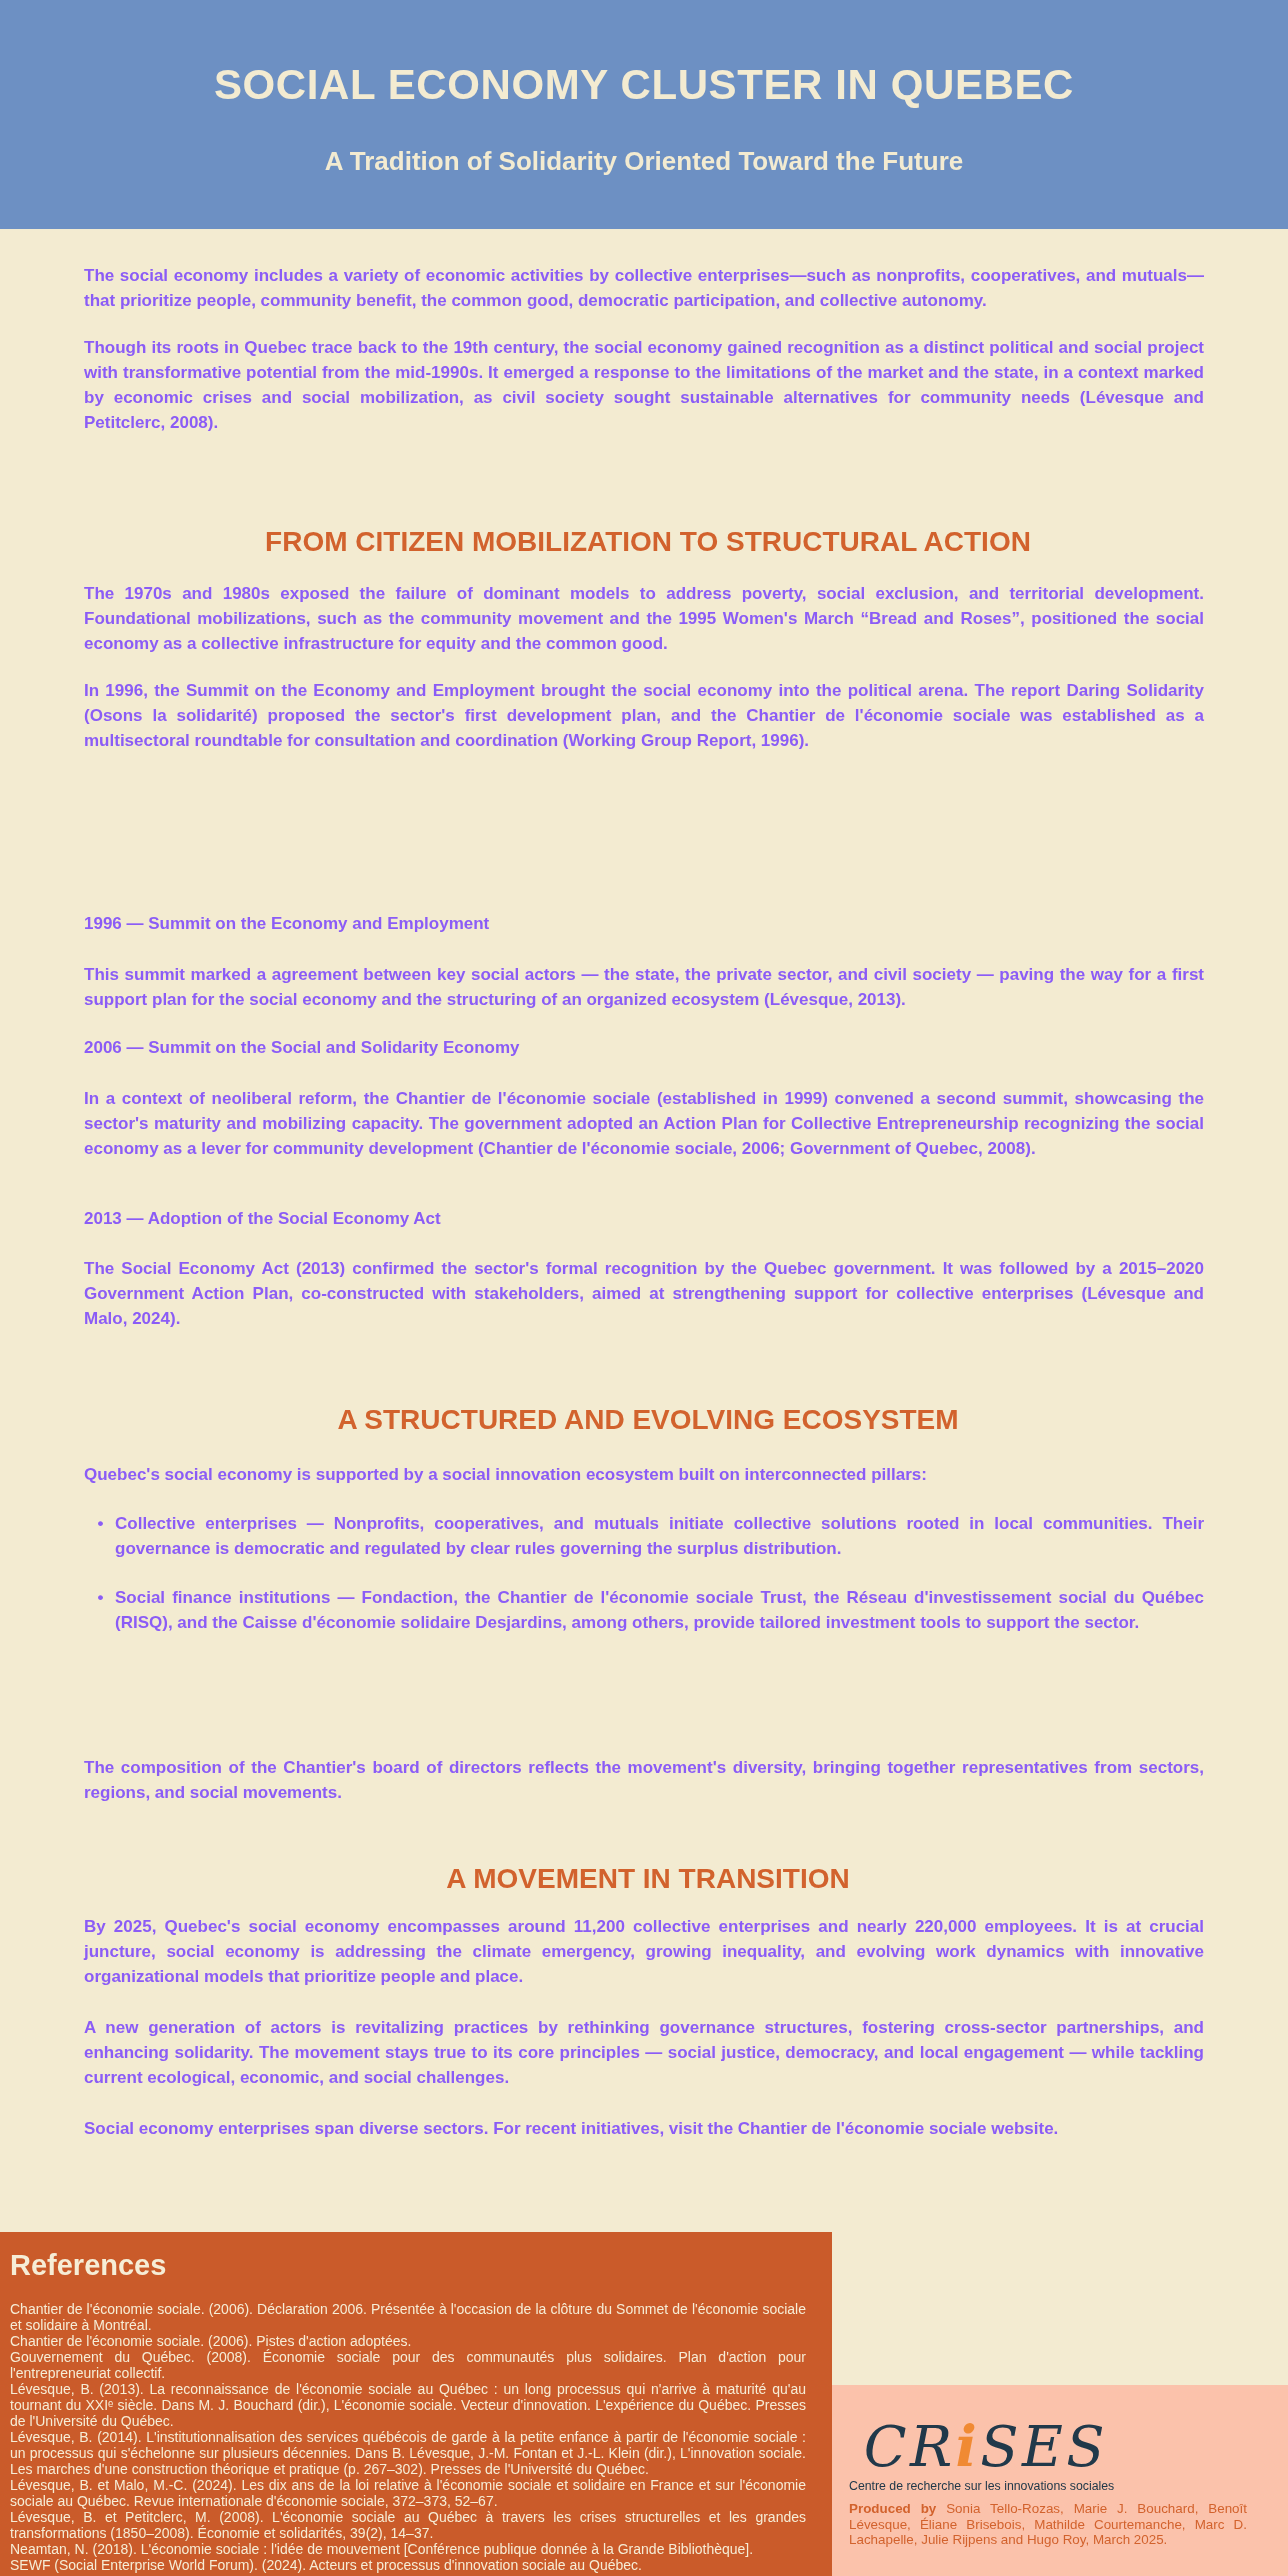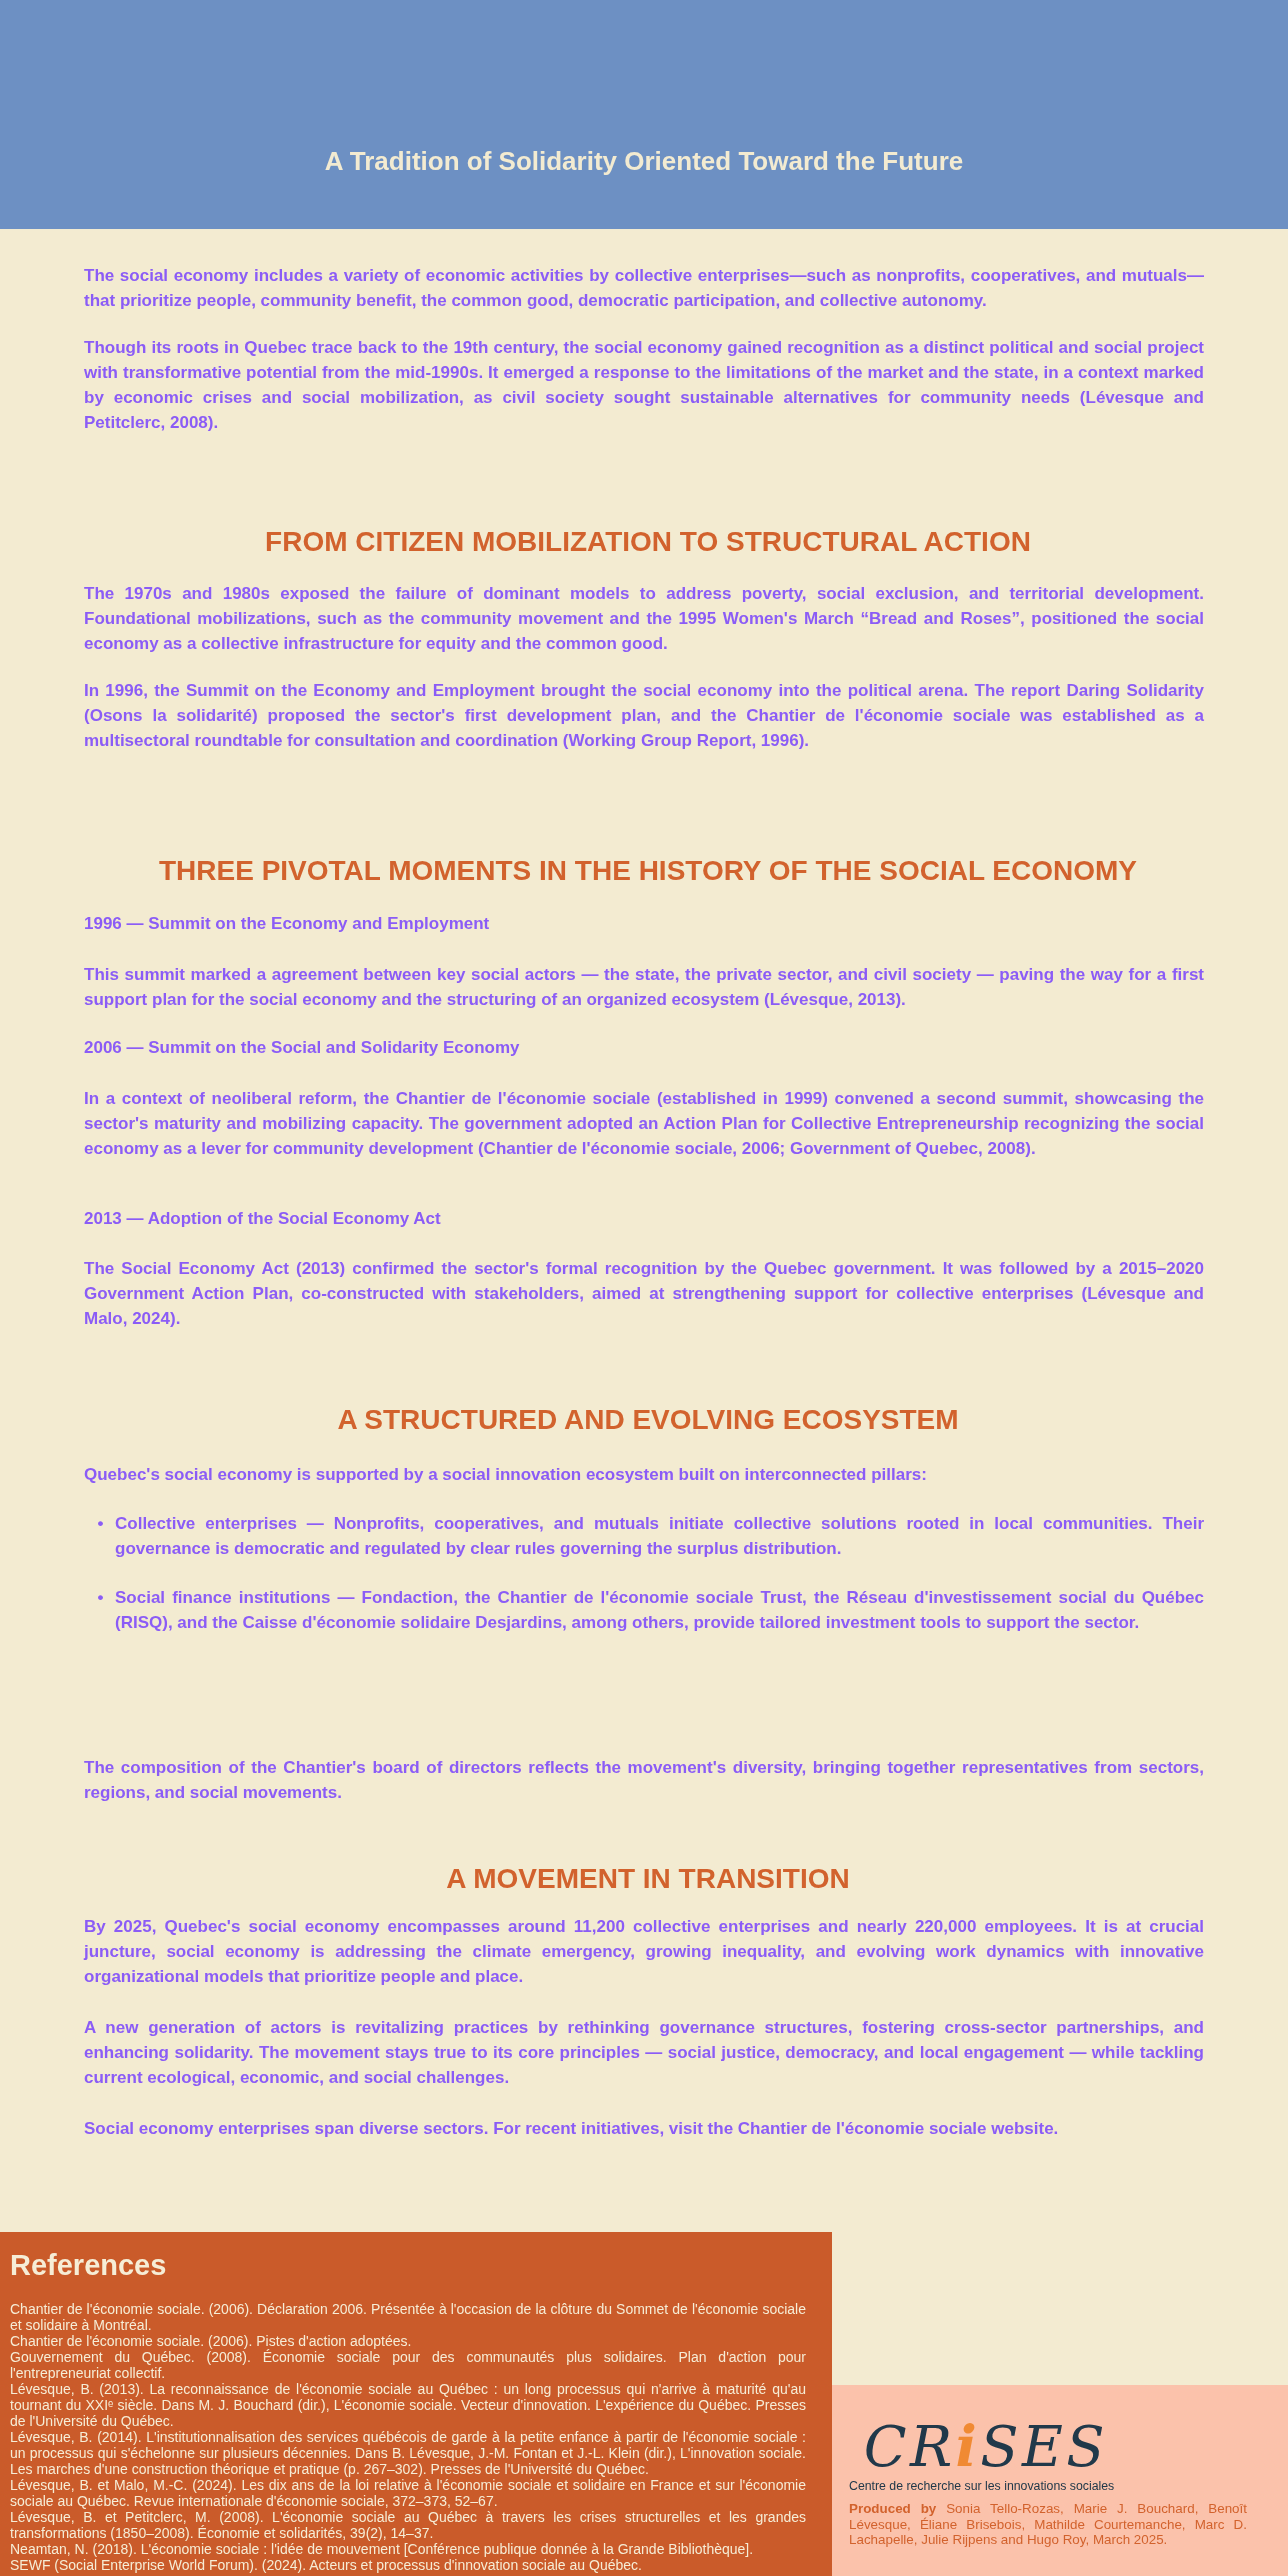--- a/index.html
+++ b/index.html
@@ -62,31 +62,31 @@
     font-size:13.4px; line-height:15.7px; color:#d2622d; text-align:justify;
   }
   .credits .credits-label { font-weight:bold; }
 </style>
 </head>
 <body>
 
 <div class="page">
 
   <div class="header">
+    <h1 class="title">SOCIAL ECONOMY CLUSTER IN QUEBEC</h1>
     <h2 class="subtitle">A Tradition of Solidarity Oriented Toward the Future</h2>
   </div>
 
   <p class="block" style="top:263px">The social economy includes a variety of economic activities by collective enterprises—such as nonprofits, cooperatives, and mutuals—that prioritize people, community benefit, the common good, democratic participation, and collective autonomy.</p>
   <p class="block" style="top:335px">Though its roots in Quebec trace back to the 19th century, the social economy gained recognition as a distinct political and social project with transformative potential from the mid-1990s. It emerged a response to the limitations of the market and the state, in a context marked by economic crises and social mobilization, as civil society sought sustainable alternatives for community needs (Lévesque and Petitclerc, 2008).</p>
 
   <h3 class="heading" style="top:522px">FROM CITIZEN MOBILIZATION TO STRUCTURAL ACTION</h3>
   <p class="block" style="top:581px">The 1970s and 1980s exposed the failure of dominant models to address poverty, social exclusion, and territorial development. Foundational mobilizations, such as the community movement and the 1995 Women's March “Bread and Roses”, positioned the social economy as a collective infrastructure for equity and the common good.</p>
   <p class="block" style="top:678px">In 1996,  the Summit on the Economy and Employment brought the social economy into the political arena. The report Daring Solidarity (Osons la solidarité) proposed the sector's first development plan, and the Chantier de l'économie sociale was established as a multisectoral roundtable for consultation and coordination (Working Group Report, 1996).</p>
 
-  <h3 class="heading" style="top:851px">THREE PIVOTAL MOMENTS IN THE HISTORY OF THE SOCIAL ECONOMY</h3>
   <p class="block subhead" style="top:911px">1996 — Summit on the Economy and Employment</p>
   <p class="block" style="top:962px">This summit marked a agreement between key social actors — the state, the private sector, and civil society — paving the way for a first support plan for the social economy and the structuring of an organized ecosystem (Lévesque, 2013).</p>
   <p class="block subhead" style="top:1035px">2006 — Summit on the Social and Solidarity Economy</p>
   <p class="block" style="top:1086px">In a context of neoliberal reform, the Chantier de l'économie sociale (established in 1999) convened a second summit, showcasing the sector's maturity and mobilizing capacity. The government adopted an Action Plan for Collective Entrepreneurship recognizing the social economy as a lever for community development (Chantier de l'économie sociale, 2006; Government of Quebec, 2008).</p>
   <p class="block subhead" style="top:1206px">2013 — Adoption of the Social Economy Act</p>
   <p class="block" style="top:1256px">The Social Economy Act (2013) confirmed the sector's formal recognition by the Quebec government. It was followed by a 2015–2020 Government Action Plan, co-constructed with stakeholders, aimed at strengthening support for collective enterprises (Lévesque and Malo, 2024).</p>
 
   <h3 class="heading" style="top:1400px">A STRUCTURED AND EVOLVING ECOSYSTEM</h3>
   <p class="block" style="top:1462px">Quebec's social economy is supported by a social innovation ecosystem built on interconnected pillars:</p>
   <p class="block bullet" style="top:1511px">Collective enterprises — Nonprofits, cooperatives, and mutuals initiate collective solutions rooted in local communities. Their governance is democratic and regulated by clear rules governing the surplus distribution.</p>

